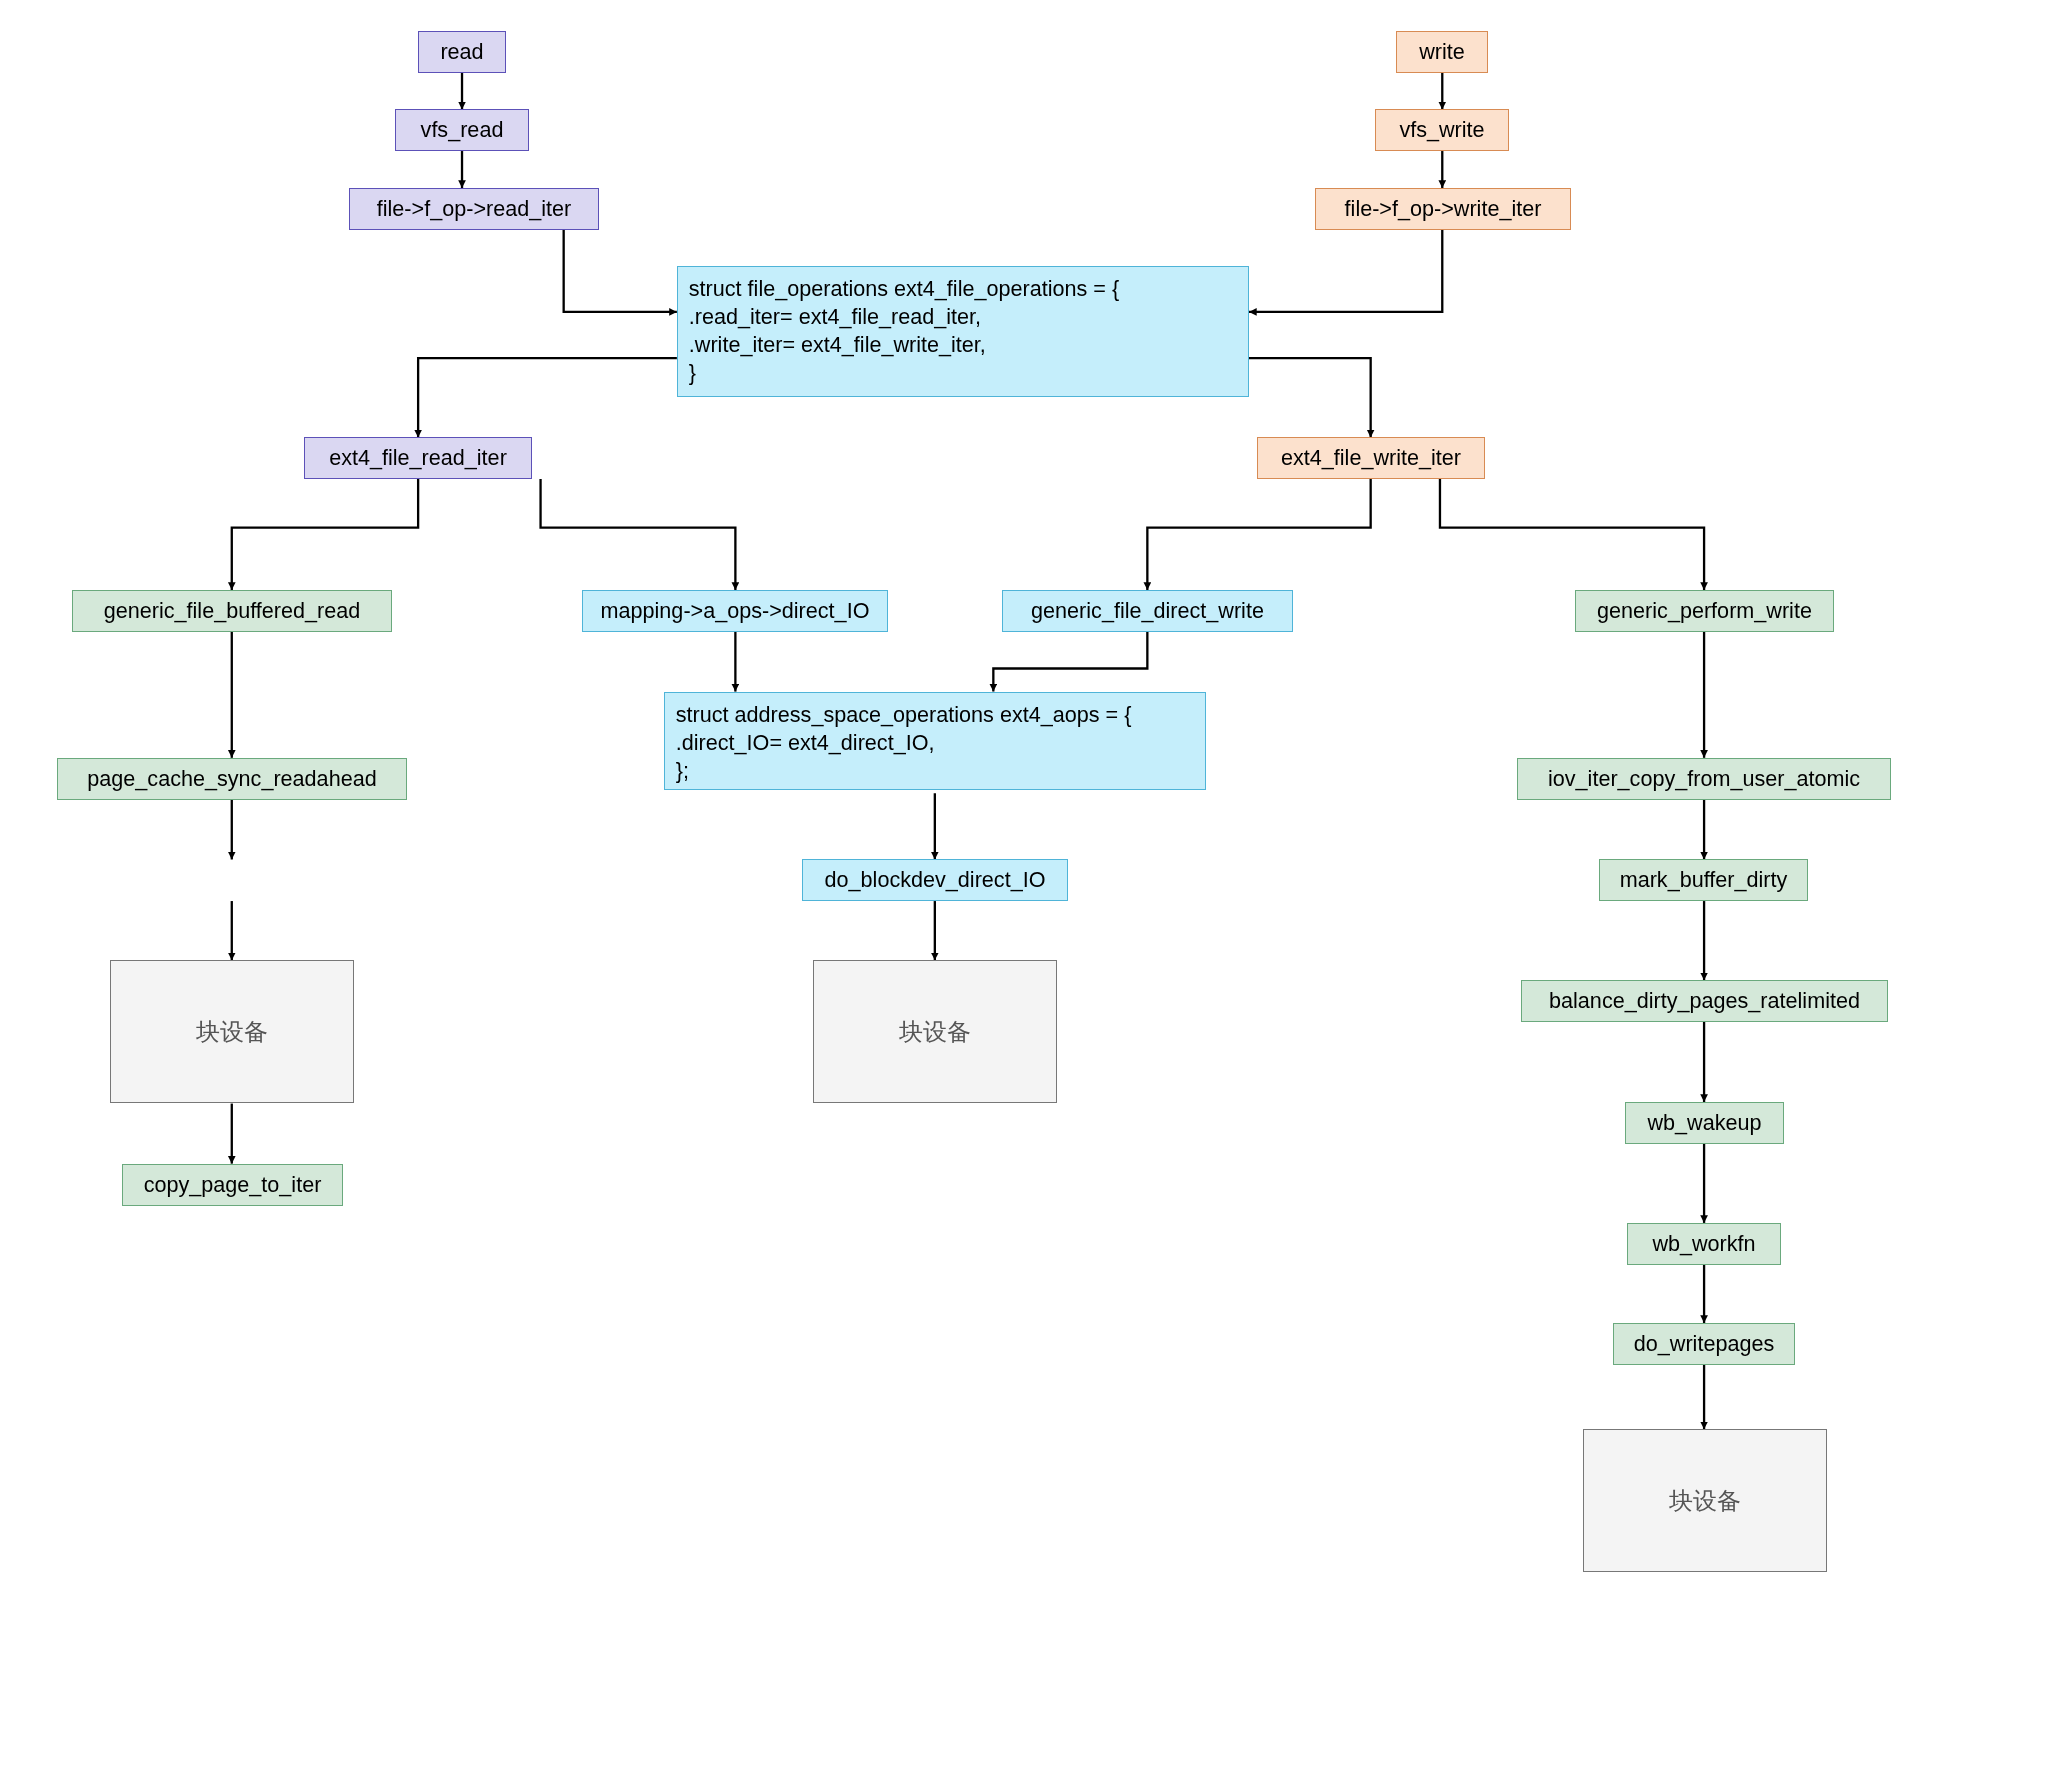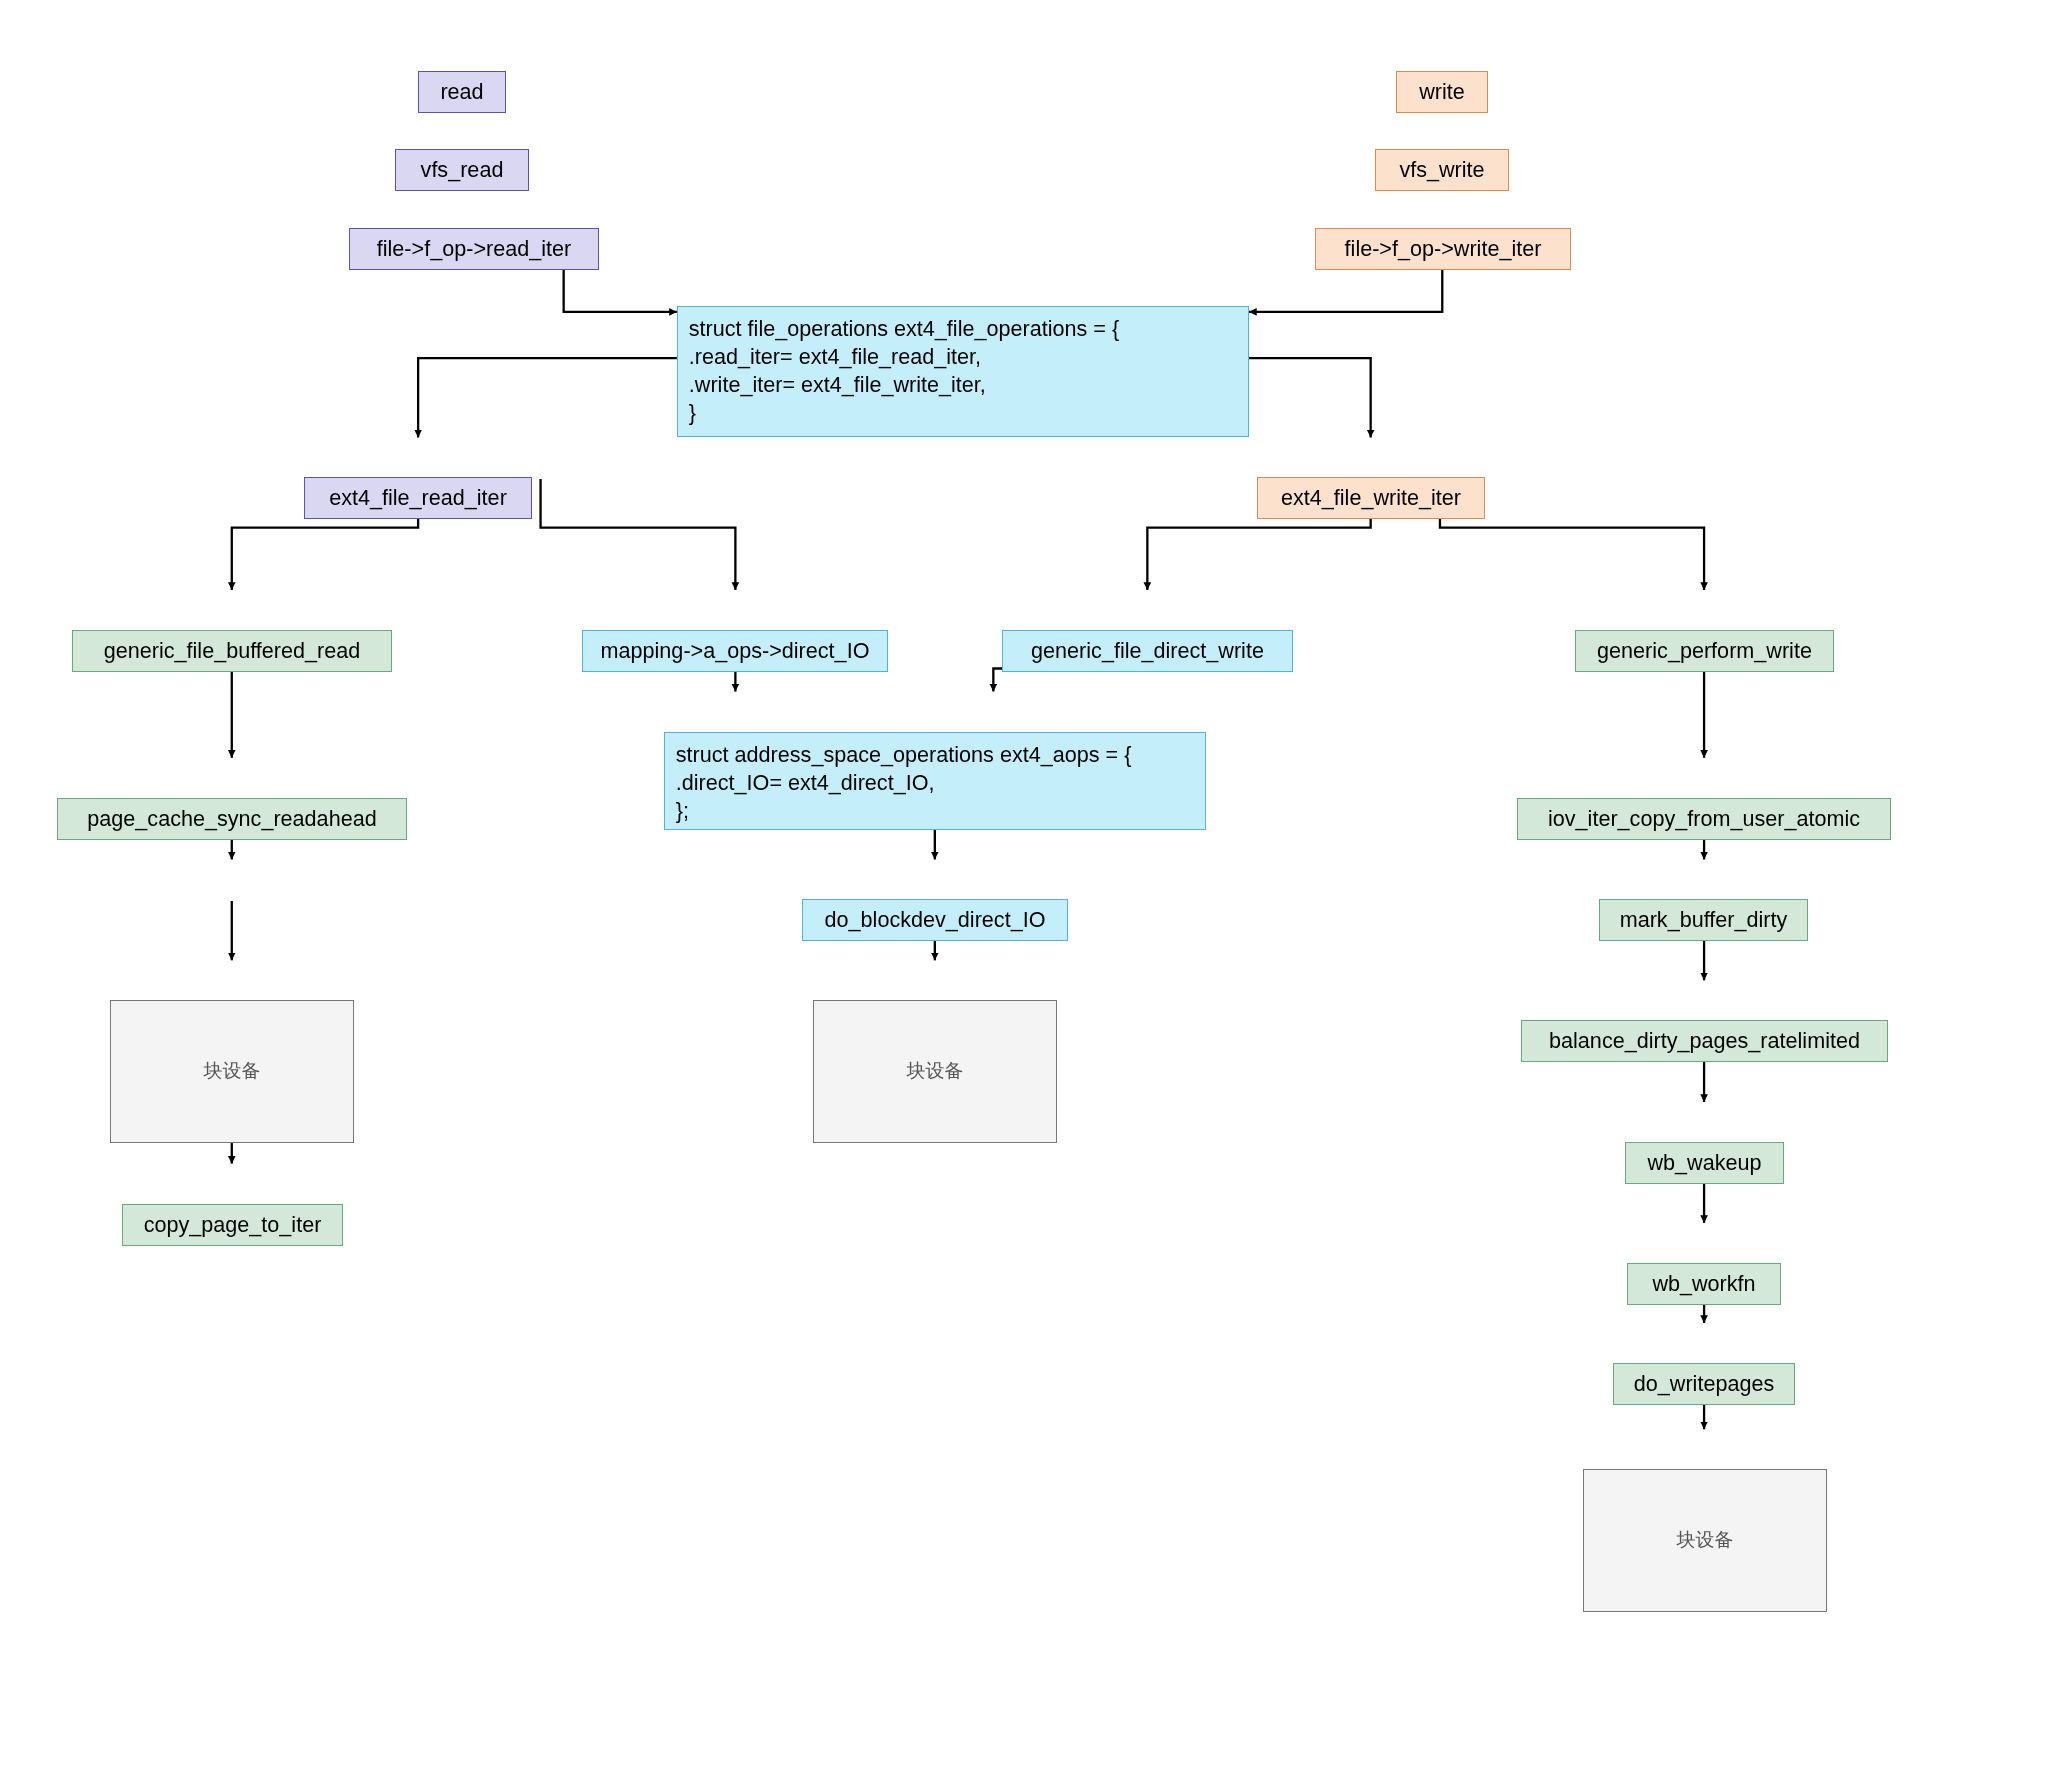--- a/index.html
+++ b/index.html
@@ -19,35 +19,34 @@
     position: absolute;
     border: 1.5px solid;
     box-sizing: border-box;
     display: flex;
     align-items: center;
     justify-content: center;
     text-align: center;
     padding: 3.1px 12.3px;
     line-height: 1.3;
     white-space: nowrap;
-    margin-top: 40px;
   }
   .box.multi {
     justify-content: flex-start;
     text-align: left;
     white-space: pre;
     align-items: flex-start;
     padding: 7.7px 10.8px;
   }
   .purple { background: #dad7f2; border-color: #5c51b8; }
   .orange { background: #fce1cd; border-color: #d88b53; }
   .cyan   { background: #c5eefb; border-color: #4fb4d8; }
   .green  { background: #d4e8d9; border-color: #6aa97d; }
   .gray   { background: #f4f4f4; border-color: #777; color:#555; }
-  .big    { font-size: 19px; }
+  .big    { font-size: 24px; }
   svg.arrows {
     position: absolute;
     left: 0; top: 0;
     width: 2066px;
     height: 1789px;
     pointer-events: none;
   }
 </style>
 </head>
 <body>

